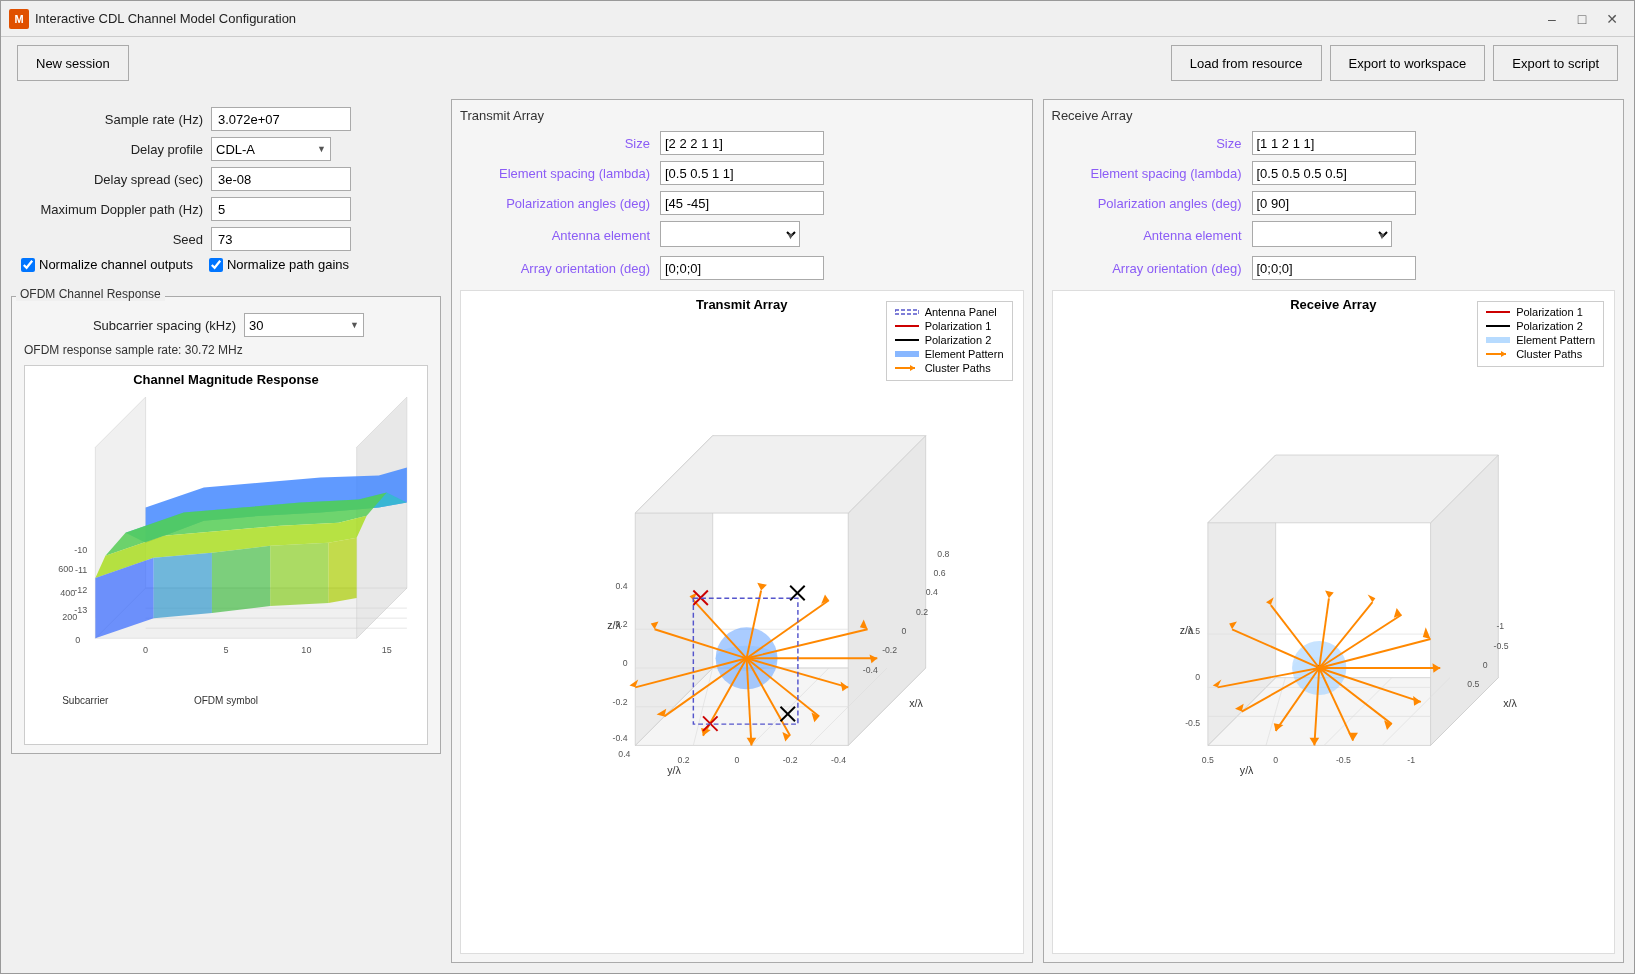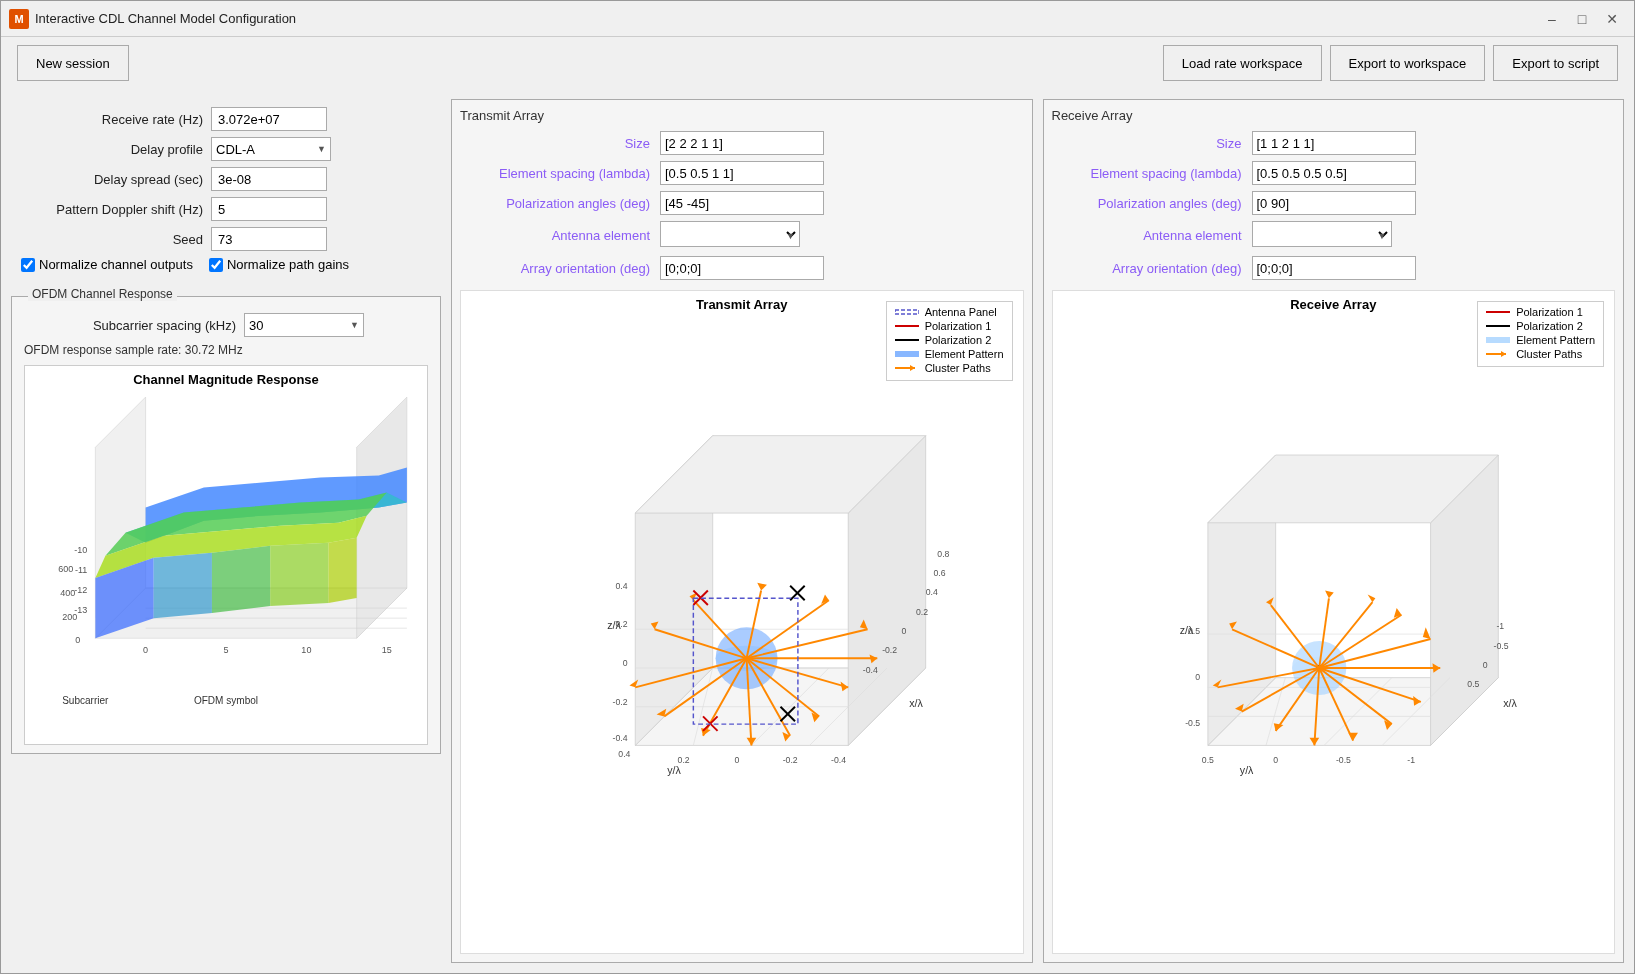--- a/index.html
+++ b/index.html
@@ -88,21 +88,21 @@
       color: #222;
       flex-shrink: 0;
       width: 200px;
     }
     .form-input {
       border: 1px solid #aaa;
       background: white;
       padding: 2px 6px;
       height: 24px;
       font-size: 13px;
-      width: 116px;
+      width: 140px;
     }
     .form-select {
       border: 1px solid #aaa;
       background: white;
       padding: 2px 4px;
       height: 24px;
       font-size: 13px;
       width: 120px;
       appearance: none;
       -webkit-appearance: none;
@@ -142,21 +142,21 @@
     }
     .group-box {
       border: 1px solid #aaa;
       background: #f5f5f5;
       padding: 8px 12px;
       position: relative;
     }
     .group-box-title {
       position: absolute;
       top: -10px;
-      left: 16px;
+      left: 4px;
       background: #f0f0f0;
       padding: 0 4px;
       font-size: 12px;
       color: #333;
     }
     .chart-area {
       background: white;
       border: 1px solid #ccc;
       flex: 1;
       margin-top: 8px;
@@ -298,52 +298,52 @@
     <div class="titlebar-controls">
       <button class="titlebar-btn">–</button>
       <button class="titlebar-btn">□</button>
       <button class="titlebar-btn">✕</button>
     </div>
   </div>
 
   <div class="top-toolbar">
     <button class="toolbar-btn">New session</button>
     <div class="toolbar-spacer"></div>
-    <button class="toolbar-btn">Load rate workspace</button>
+    <button class="toolbar-btn">Load from resource</button>
     <button class="toolbar-btn">Export to workspace</button>
     <button class="toolbar-btn">Export to script</button>
   </div>
 
   <div class="main-content">
 
     <div class="left-panel">
 
       <div style="background:#f0f0f0; padding: 8px 0;">
         <div class="form-row">
-          <span class="form-label">Receive rate (Hz)</span>
+          <span class="form-label">Sample rate (Hz)</span>
           <input class="form-input" type="text" value="3.072e+07" style="">
         </div>
         <div class="form-row">
           <span class="form-label">Delay profile</span>
           <div class="select-wrapper">
             <select class="form-select">
               <option>CDL-A</option>
               <option>CDL-B</option>
               <option>CDL-C</option>
               <option>CDL-D</option>
               <option>CDL-E</option>
             </select>
           </div>
         </div>
         <div class="form-row">
           <span class="form-label">Delay spread (sec)</span>
           <input class="form-input" type="text" value="3e-08" style="">
         </div>
         <div class="form-row">
-          <span class="form-label">Pattern Doppler shift (Hz)</span>
+          <span class="form-label">Maximum Doppler path (Hz)</span>
           <input class="form-input" type="text" value="5" style="">
         </div>
         <div class="form-row">
           <span class="form-label">Seed</span>
           <input class="form-input" type="text" value="73" style="">
         </div>
         <div class="checkbox-row">
           <label class="checkbox-label">
             <input type="checkbox" checked="" style="">
             <span>Normalize channel outputs</span>

